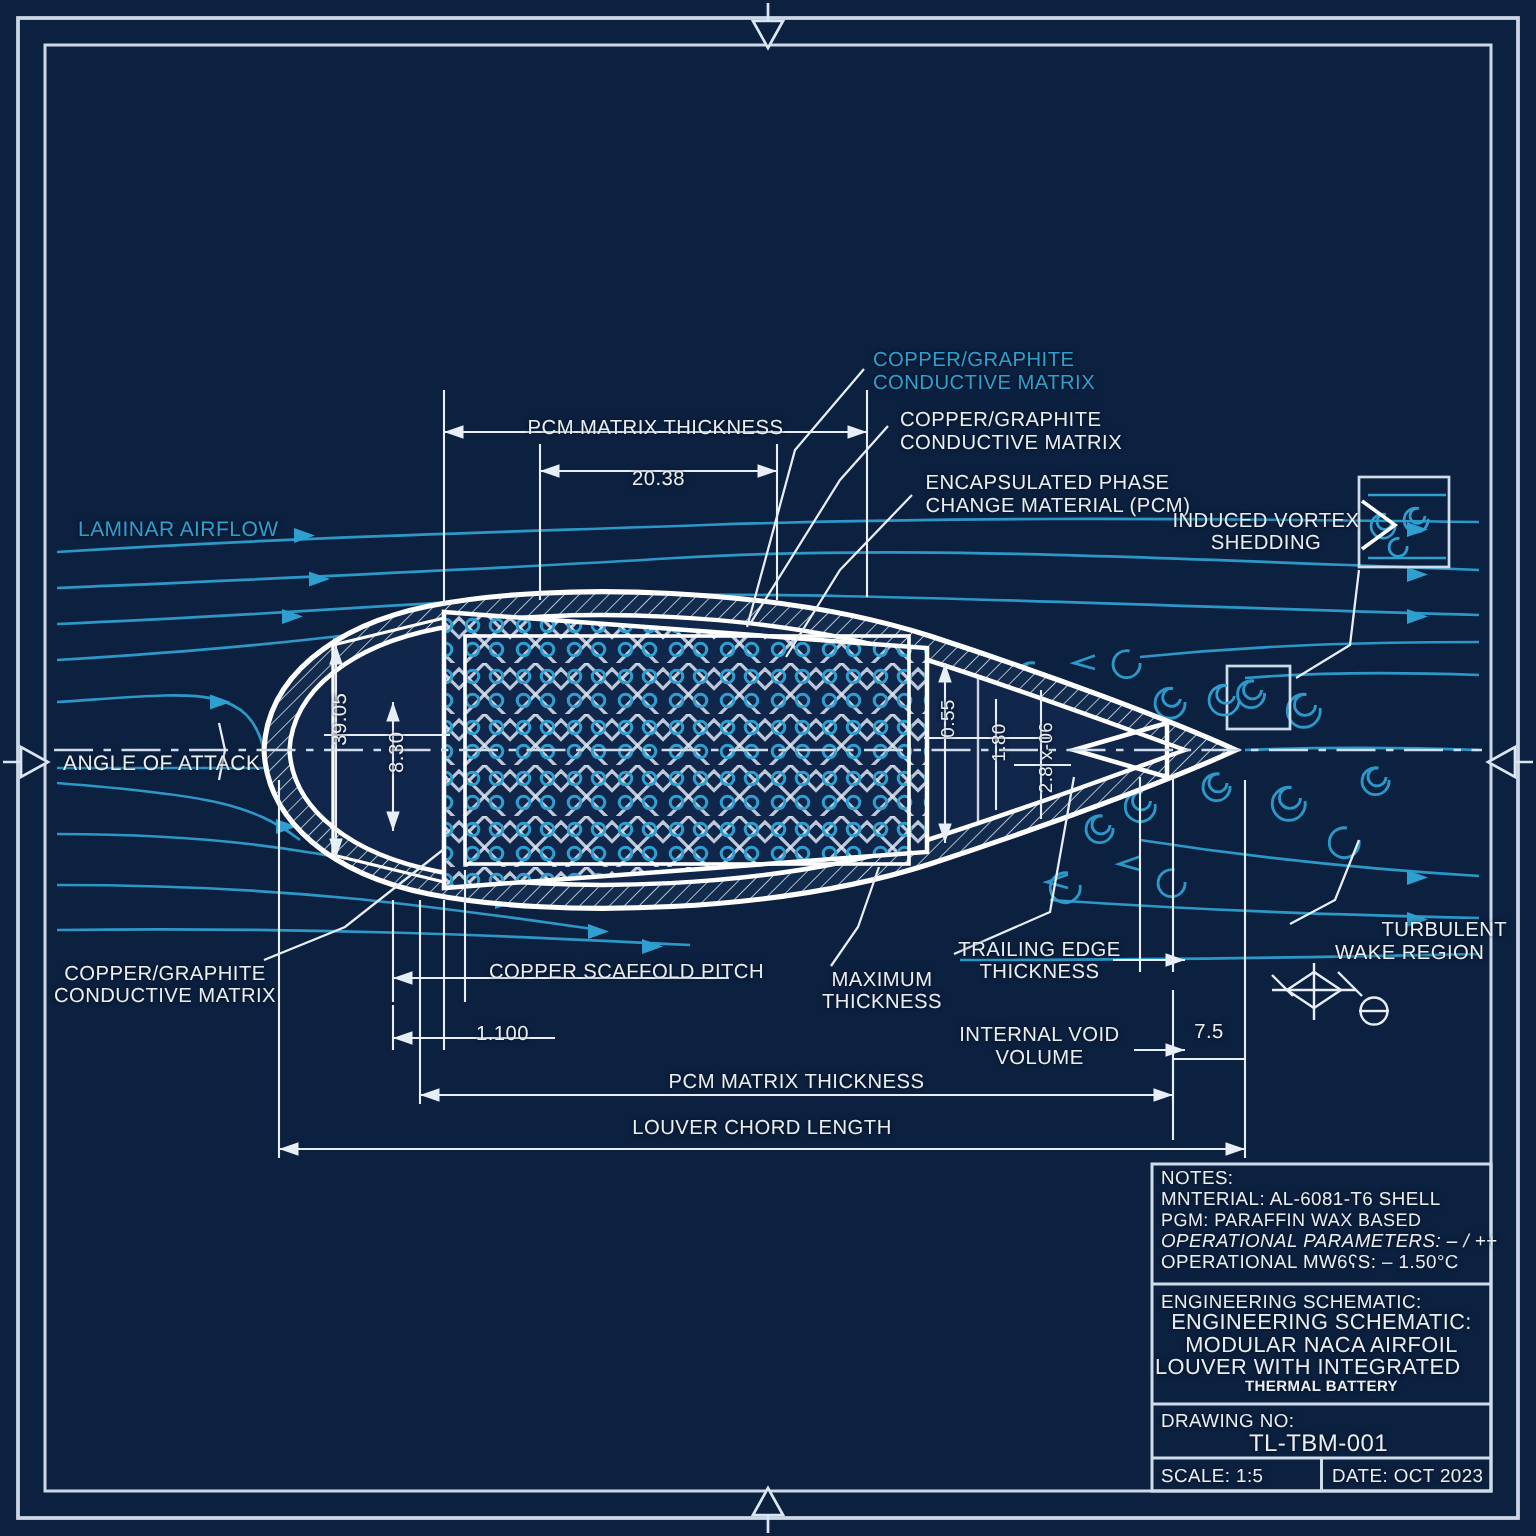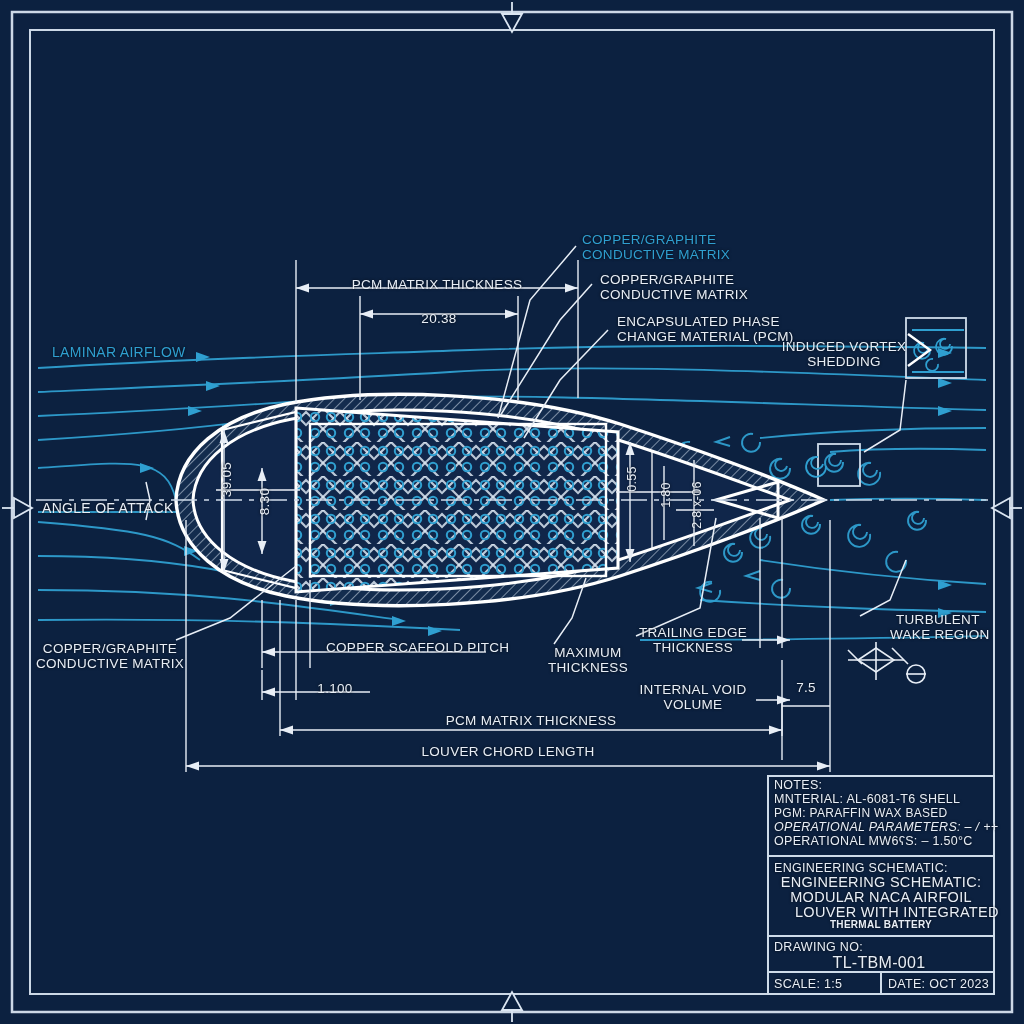--- a/index.html
+++ b/index.html
@@ -281,21 +281,21 @@
 
   <div class="txt" style="left:600px;top:272px;font-size:13.5px;">COPPER/GRAPHITE</div>
   <div class="txt" style="left:600px;top:287px;font-size:13.5px;">CONDUCTIVE MATRIX</div>
 
   <div class="txt" style="left:617px;top:314px;font-size:13.5px;">ENCAPSULATED PHASE</div>
   <div class="txt" style="left:617px;top:329px;font-size:13.5px;">CHANGE MATERIAL (PCM)</div>
 
   <div class="txt ctr" style="left:780px;top:339px;width:128px;font-size:13.5px;">INDUCED VORTEX</div>
   <div class="txt ctr" style="left:780px;top:354px;width:128px;font-size:13.5px;">SHEDDING</div>
 
-  <div class="txt" style="left:896px;top:612px;font-size:13.5px;">TURBULENT</div>
+  <div class="txt" style="left:921px;top:612px;font-size:13.5px;">TURBULENT</div>
   <div class="txt" style="left:890px;top:627px;font-size:13.5px;">WAKE REGION</div>
 
   <div class="txt ctr" style="left:540px;top:645px;width:96px;font-size:13.5px;">MAXIMUM</div>
   <div class="txt ctr" style="left:540px;top:660px;width:96px;font-size:13.5px;">THICKNESS</div>
 
   <div class="txt ctr" style="left:636px;top:625px;width:114px;font-size:13.5px;">TRAILING EDGE</div>
   <div class="txt ctr" style="left:636px;top:640px;width:114px;font-size:13.5px;">THICKNESS</div>
 
   <div class="txt ctr" style="left:636px;top:682px;width:114px;font-size:13.5px;">INTERNAL VOID</div>
   <div class="txt ctr" style="left:636px;top:697px;width:114px;font-size:13.5px;">VOLUME</div>
@@ -320,21 +320,21 @@
 
   <div class="txt" style="left:774px;top:778px;font-size:12.5px;">NOTES:</div>
   <div class="txt" style="left:774px;top:792px;font-size:12.5px;">MNTERIAL: AL-6081-T6 SHELL</div>
   <div class="txt" style="left:774px;top:806px;font-size:12px;">PGM: PARAFFIN WAX BASED</div>
   <div class="txt" style="left:774px;top:820px;font-size:12.5px;font-style:italic;">OPERATIONAL PARAMETERS: – / ++</div>
   <div class="txt" style="left:774px;top:834px;font-size:12.5px;">OPERATIONAL MW6ʕS: – 1.50°C</div>
 
   <div class="txt" style="left:774px;top:861px;font-size:12.5px;">ENGINEERING SCHEMATIC:</div>
   <div class="txt ctr" style="left:770px;top:874px;width:222px;font-size:14.5px;">ENGINEERING SCHEMATIC:</div>
   <div class="txt ctr" style="left:770px;top:889px;width:222px;font-size:14.5px;">MODULAR NACA AIRFOIL</div>
-  <div class="txt ctr" style="left:770px;top:904px;width:190px;font-size:14.5px;padding-left:25px;">LOUVER WITH INTEGRATED</div>
+  <div class="txt ctr" style="left:770px;top:904px;width:190px;font-size:14.5px;">LOUVER WITH INTEGRATED</div>
   <div class="txt ctr" style="left:770px;top:919px;width:222px;font-size:10px;font-weight:bold;">THERMAL BATTERY</div>
 
   <div class="txt" style="left:774px;top:940px;font-size:12.5px;">DRAWING NO:</div>
   <div class="txt ctr" style="left:770px;top:954px;width:218px;font-size:16px;">TL-TBM-001</div>
 
   <div class="txt" style="left:774px;top:977px;font-size:12.5px;">SCALE: 1:5</div>
   <div class="txt" style="left:888px;top:977px;font-size:12.5px;">DATE: OCT 2023</div>
 
 </div>
 

